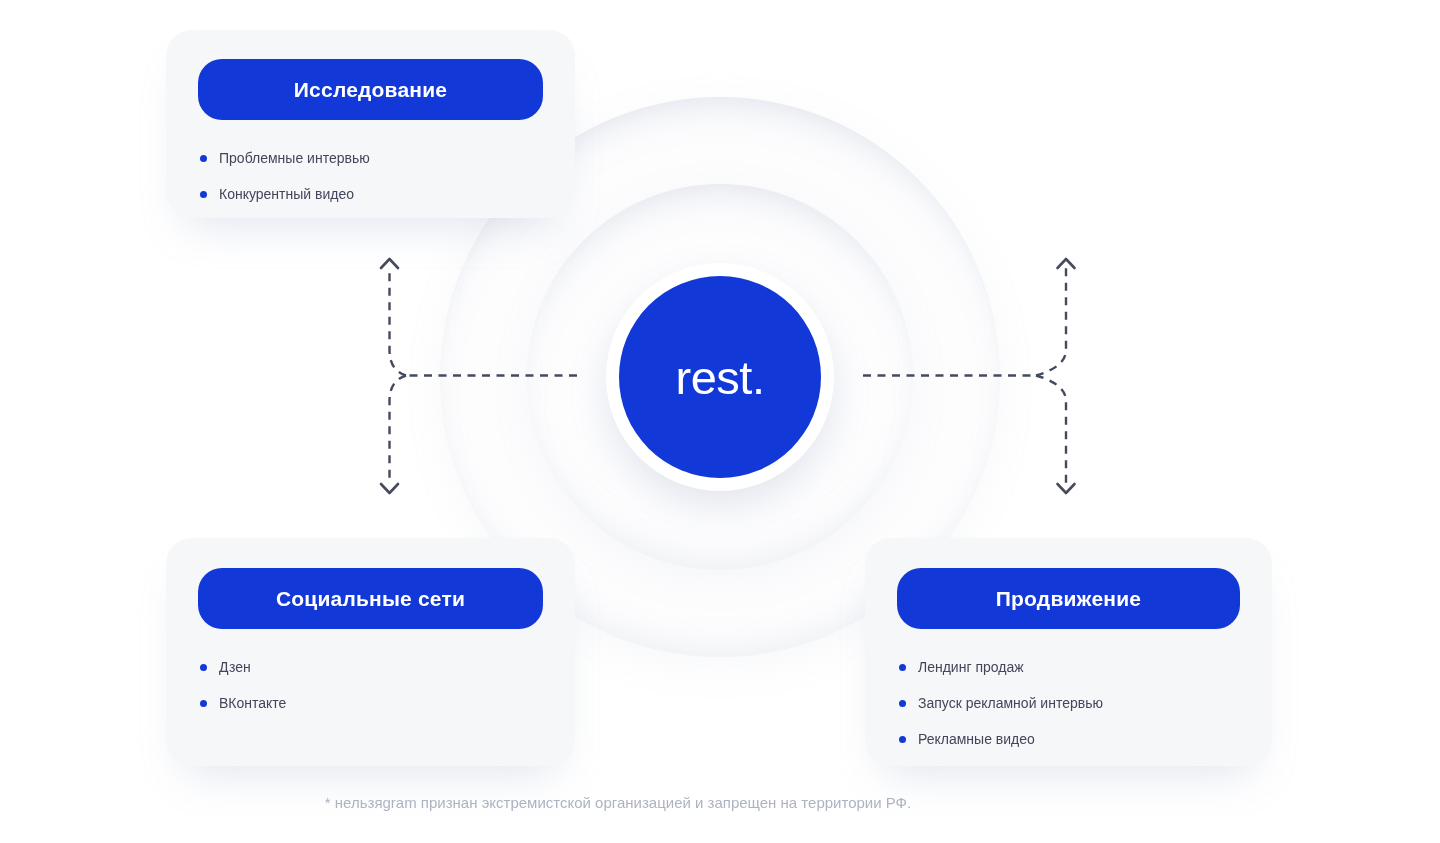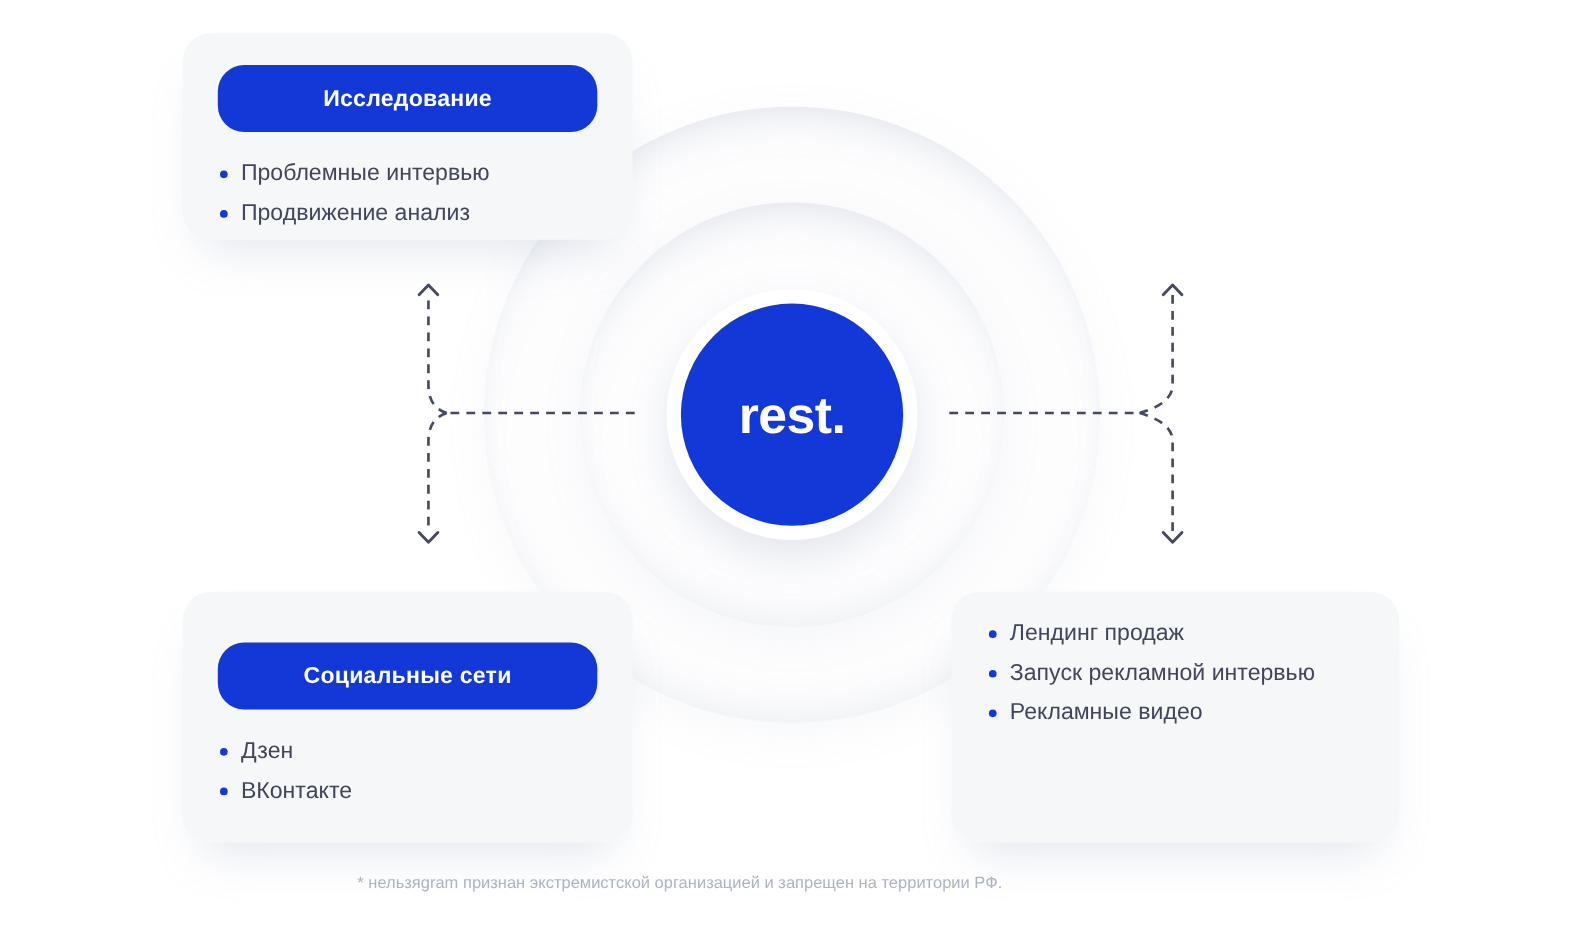--- a/index.html
+++ b/index.html
@@ -15,43 +15,43 @@
   .ring{position:absolute;border-radius:50%;background:#fdfdfe;
     box-shadow: inset 0 26px 42px -26px rgba(150,160,185,.35),
                 inset 0 -26px 42px -26px rgba(150,160,185,.20),
                 0 10px 40px rgba(150,160,185,.08);}
   .ring-outer{left:440px;top:97px;width:560px;height:560px;}
   .ring-inner{left:527px;top:184px;width:386px;height:386px;}
   .halo{position:absolute;left:606px;top:263px;width:228px;height:228px;border-radius:50%;
     background:#ffffff;box-shadow:0 16px 36px rgba(140,155,185,.22);}
   .logo-circle{position:absolute;left:619px;top:276px;width:202px;height:202px;border-radius:50%;
     background:var(--accent);display:flex;align-items:center;justify-content:center;}
-  .logo-text{color:var(--logo-text-color);font-size:47px;font-weight:700;letter-spacing:-.5px;}
+  .logo-text{color:var(--logo-text-color);font-size:47px;font-weight:400;letter-spacing:-.5px;}
 
   
   svg.connectors{position:absolute;left:0;top:0;width:1440px;height:843px;}
   svg.connectors path{fill:none;stroke:var(--dash);}
   svg.connectors .dash{stroke-width:2.4;stroke-dasharray:8 6.5;}
   svg.connectors .head{stroke-width:2.6;stroke-linecap:round;stroke-linejoin:round;}
 
   
   .card{position:absolute;background:var(--card-bg);border-radius:26px;
     box-shadow:0 25px 45px -20px rgba(140,155,185,.28);}
   .card-tl{left:166px;top:30px;width:409px;height:188px;}
   .card-tr{left:865px;top:30px;width:407px;height:188px;}
   .card-bl{left:166px;top:538px;width:409px;height:228px;}
   .card-br{left:865px;top:538px;width:407px;height:228px;}
   .pill{margin:29px 32px 0 32px;height:61px;border-radius:24px;background:var(--accent);
     display:flex;align-items:center;justify-content:center;}
-  .card-bl .pill,.card-br .pill{margin-top:46px;}
+  .card-bl .pill,.card-br .pill{margin-top:30px;}
   .pill span{color:#ffffff;font-size:21px;font-weight:600;letter-spacing:.2px;}
   .card ul{list-style:none;margin:20px 0 0 0;padding:0 20px 0 34px;}
   .card li{height:36px;display:flex;align-items:center;gap:12px;}
   .dot{width:7px;height:7px;border-radius:50%;background:var(--accent);flex:0 0 auto;}
-  .item-label{color:var(--text-dark);font-size:21px;}
+  .item-label{color:var(--text-dark);font-size:14px;}
 
   .footnote{position:absolute;left:0;top:794px;width:1236px;text-align:center;
     color:var(--muted);font-size:15px;}
 </style>
 </head>
 <body>
 
 <div class="canvas">
 
   <div class="ring ring-outer"></div>
@@ -83,21 +83,21 @@
     <div class="pill">
       <span>Исследование</span>
     </div>
     <ul>
       <li>
           <span class="dot"></span>
           <span class="item-label">Проблемные интервью</span>
         </li>
       <li>
           <span class="dot"></span>
-          <span class="item-label">Продвижение анализ</span>
+          <span class="item-label">Конкурентный видео</span>
         </li>
     </ul>
   </div>
 
 
   <div class="card card-bl">
     <div class="pill">
       <span>Социальные сети</span>
     </div>
     <ul>
@@ -106,20 +106,23 @@
           <span class="item-label">Дзен</span>
         </li>
       <li>
           <span class="dot"></span>
           <span class="item-label">ВКонтакте</span>
         </li>
     </ul>
   </div>
 
   <div class="card card-br">
+    <div class="pill">
+      <span>Продвижение</span>
+    </div>
     <ul>
       <li>
           <span class="dot"></span>
           <span class="item-label">Лендинг продаж</span>
         </li>
       <li>
           <span class="dot"></span>
           <span class="item-label">Запуск рекламной интервью</span>
         </li>
       <li>

